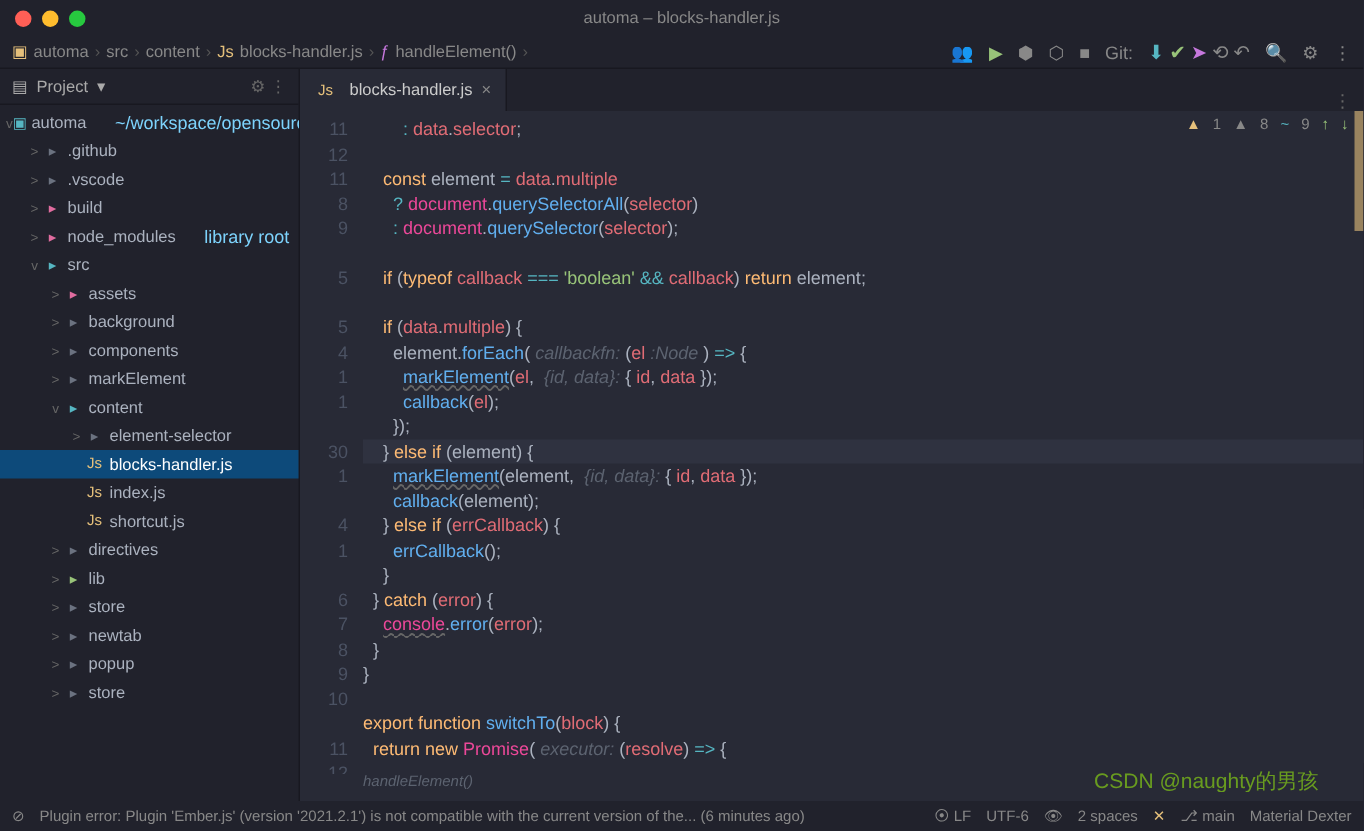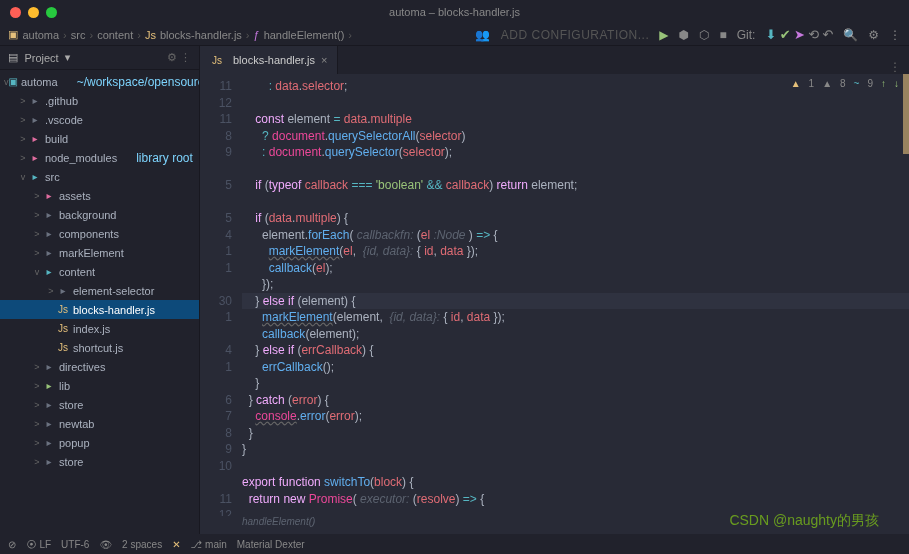--- a/index.html
+++ b/index.html
@@ -39,21 +39,21 @@
 .tab .close{color:#888;font-size:11px}
 .inspections { position:absolute; right:10px; top:32px; display:flex; gap:8px; font-size:10px; color:#888; z-index:2; }
 .inspections .warn{color:#e5c07b}
 .inspections .weak{color:#888}
 .code-area { flex:1; display:flex; overflow:hidden; font-family:Menlo,Consolas,monospace; font-size:12px; line-height:16.5px; }
 .gutter { width:42px; text-align:right; padding-right:10px; color:#4b5263; padding-top:4px; flex-shrink:0; }
 .gutter div{height:16.5px}
 .code { flex:1; padding-top:4px; white-space:pre; color:#abb2bf; overflow:hidden; }
 .code div{height:16.5px}
 .code div.hl{background:#2f3240}
-.k{color:#f0abfc}.s{color:#98c379}.p{color:#e06c75}.f{color:#61afef}.c{color:#5c6370;font-style:italic}.o{color:#56b6c2}.w{color:#abb2bf}.y{color:#ec4899}.u{text-decoration:underline wavy #666}
+.k{color:#fdba74}.s{color:#98c379}.p{color:#e06c75}.f{color:#61afef}.c{color:#5c6370;font-style:italic}.o{color:#56b6c2}.w{color:#abb2bf}.y{color:#ec4899}.u{text-decoration:underline wavy #666}
 .breadcrumb-bottom { height:18px; padding-left:42px; color:#5c6370; font-size:10px; font-style:italic; }
 .minimap { position:absolute; right:0; top:28px; width:6px; height:80px; background:#e5c07b; opacity:0.6; }
 .statusbar { position:absolute; bottom:0; left:0; right:0; height:20px; background:#21222c; display:flex; align-items:center; padding:0 8px; font-size:10px; color:#888; gap:10px; }
 .statusbar .msg{flex:1}
 .statusbar .seg{display:flex;align-items:center;gap:3px}
 .watermark { position:absolute; right:30px; bottom:24px; color:#84cc16; font-size:14px; opacity:0.7; z-index:5; }
 </style>
 </head>
 <body>
 
@@ -76,21 +76,20 @@
     <span class="sep">›</span>
   <span class="ic">Js</span>
   <span>blocks-handler.js</span>
     <span class="sep">›</span>
   <span style="color:#c678dd">ƒ</span>
   <span>handleElement()</span>
     <span class="sep">›</span>
 
   <div class="toolbar-right">
     <span style="color:#e5c07b">👥</span>
-    <span class="addconf">ADD CONFIGURATION...</span>
     <span class="play">▶</span>
     <span>⬢</span>
     <span>⬡</span>
     <span>■</span>
     <span>Git:</span>
     <span class="git-icons">
       <span style="color:#56b6c2">⬇</span>
       <span style="color:#98c379">✔</span>
       <span style="color:#c678dd">➤</span>
       <span>⟲</span>
@@ -278,20 +277,21 @@
           <div>12</div>
         </div>
       <div class="code" id="code"><div>        <span class="o">:</span> <span class="p">data</span>.<span class="p">selector</span>;</div><div></div><div>    <span class="k">const</span> <span class="w">element</span> <span class="o">=</span> <span class="p">data</span>.<span class="p">multiple</span></div><div>      <span class="o">?</span> <span class="y">document</span>.<span class="f">querySelectorAll</span>(<span class="p">selector</span>)</div><div>      <span class="o">:</span> <span class="y">document</span>.<span class="f">querySelector</span>(<span class="p">selector</span>);</div><div></div><div>    <span class="k">if</span> (<span class="k">typeof</span> <span class="p">callback</span> <span class="o">===</span> <span class="s">'boolean'</span> <span class="o">&amp;&amp;</span> <span class="p">callback</span>) <span class="k">return</span> <span class="w">element</span>;</div><div></div><div>    <span class="k">if</span> (<span class="p">data</span>.<span class="p">multiple</span>) {</div><div>      <span class="w">element</span>.<span class="f">forEach</span>( <span class="c">callbackfn:</span> (<span class="p">el</span> <span class="c">:Node</span> ) <span class="o">=&gt;</span> {</div><div>        <span class="f u">markElement</span>(<span class="p">el</span>,  <span class="c">{id, data}:</span> { <span class="p">id</span>, <span class="p">data</span> });</div><div>        <span class="f">callback</span>(<span class="p">el</span>);</div><div>      });</div><div class="hl">    } <span class="k">else if</span> (<span class="w">element</span>) {</div><div>      <span class="f u">markElement</span>(<span class="w">element</span>,  <span class="c">{id, data}:</span> { <span class="p">id</span>, <span class="p">data</span> });</div><div>      <span class="f">callback</span>(<span class="w">element</span>);</div><div>    } <span class="k">else if</span> (<span class="p">errCallback</span>) {</div><div>      <span class="f">errCallback</span>();</div><div>    }</div><div>  } <span class="k">catch</span> (<span class="p">error</span>) {</div><div>    <span class="y u">console</span>.<span class="f">error</span>(<span class="p">error</span>);</div><div>  }</div><div>}</div><div></div><div><span class="k">export</span> <span class="k">function</span> <span class="f">switchTo</span>(<span class="p">block</span>) {</div><div>  <span class="k">return</span> <span class="k">new</span> <span class="y">Promise</span>( <span class="c">executor:</span> (<span class="p">resolve</span>) <span class="o">=&gt;</span> {</div><div></div></div>
     </div>
     <div class="breadcrumb-bottom">handleElement()</div>
   </div>
 </div>
 
 <div class="statusbar">
   <span>⊘</span>
+  <span class="msg">Plugin error: Plugin 'Ember.js' (version '2021.2.1') is not compatible with the current version of the... (6 minutes ago)</span>
   <span class="seg">⦿ <span>LF</span></span>
   <span class="seg">UTF-6</span>
   <span class="seg">👁</span>
   <span class="seg">2 spaces</span>
   <span class="seg" style="color:#e5c07b">✕</span>
   <span class="seg">⎇ <span>main</span></span>
   <span class="seg">Material Dexter</span>
 </div>
 
 <div class="watermark">CSDN @naughty的男孩</div>

